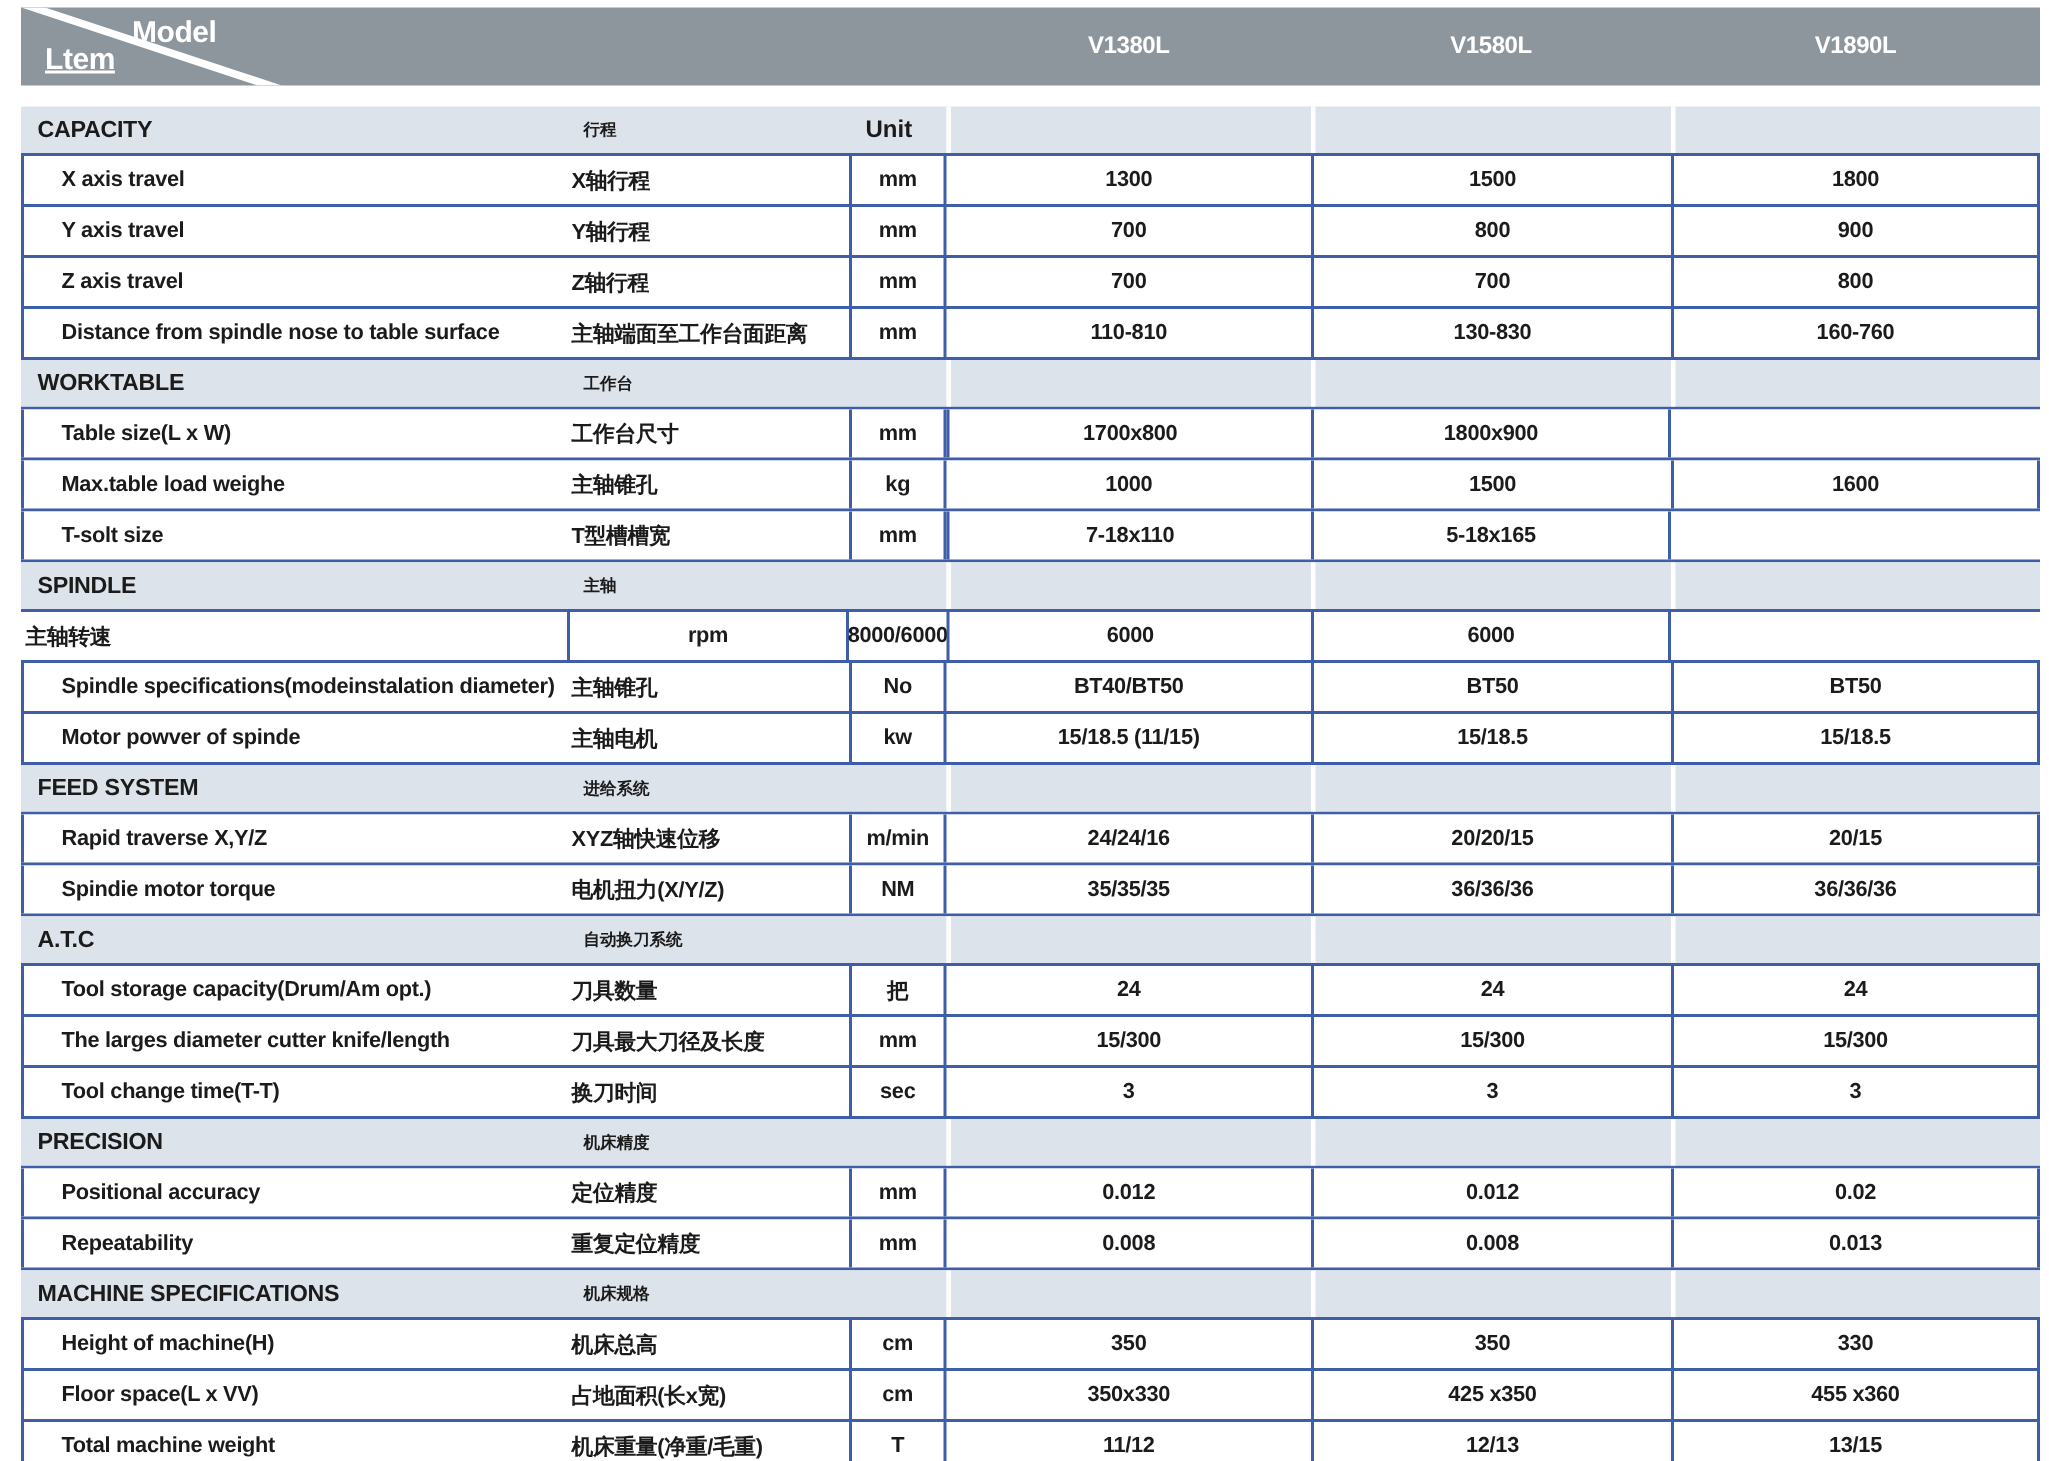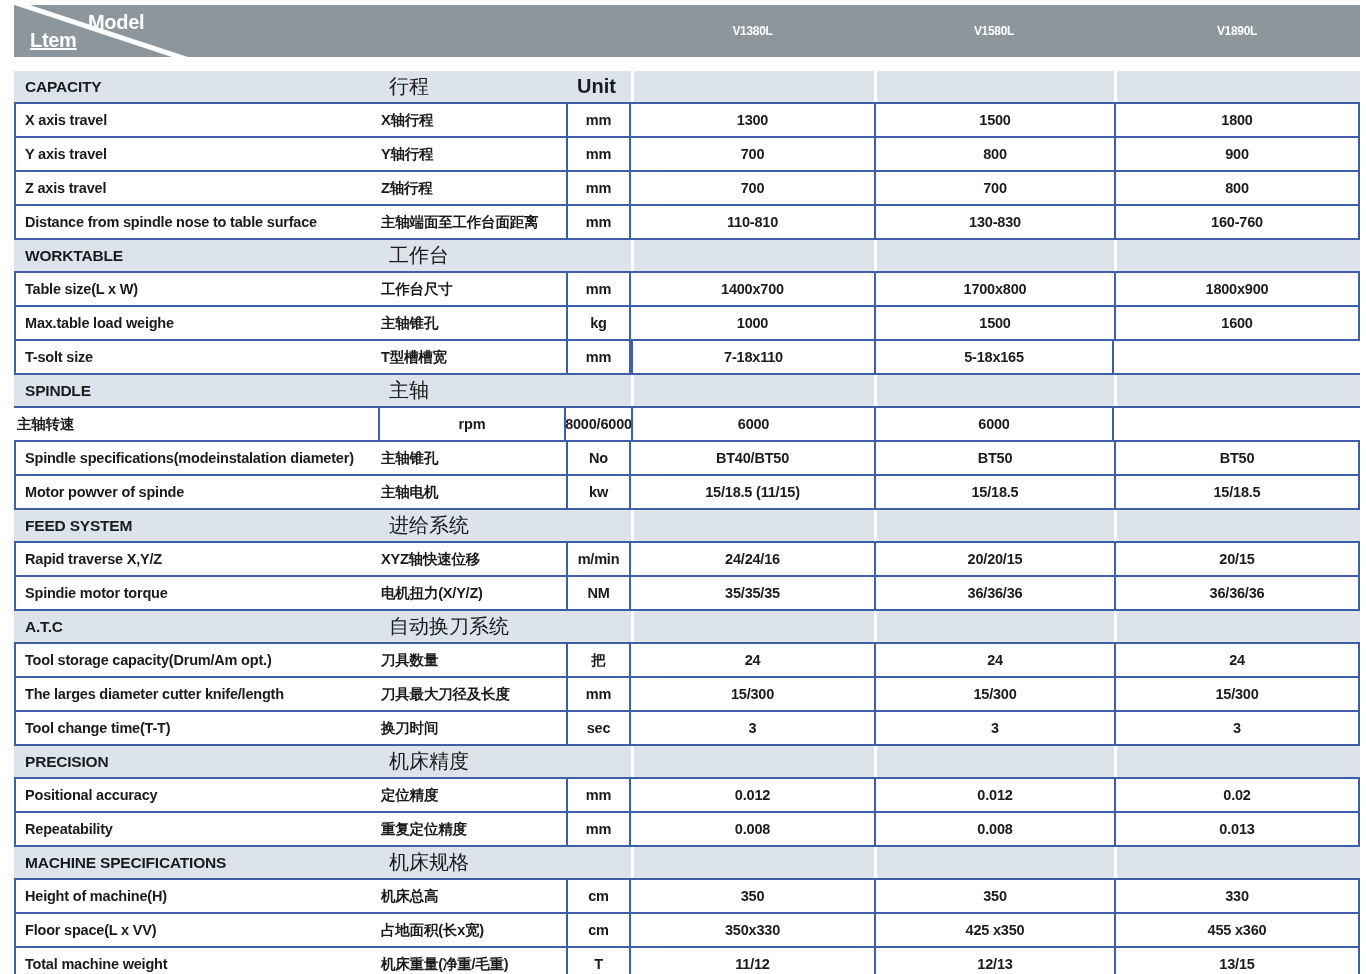--- a/index.html
+++ b/index.html
@@ -33,42 +33,42 @@
   .corner-cell svg{position:absolute;left:0;top:0;}
   .corner-model{
     position:absolute;left:74px;top:6px;
     color:var(--white);font-weight:700;font-size:20px;letter-spacing:-0.3px;
   }
   .corner-item{
     position:absolute;left:16px;top:24px;
     color:var(--white);font-weight:700;font-size:20px;letter-spacing:-0.3px;text-decoration:underline;
   }
   .model-cell{
-    color:var(--white);font-weight:700;font-size:12px;
+    color:var(--white);font-weight:700;font-size:16px;
     text-align:center;letter-spacing:-0.3px;
   }
   
   .section-row{
     height:33px;
     background:var(--white);
     border-bottom:2px solid var(--blue);
   }
   .section-row .cell{height:100%;display:flex;align-items:center;background:var(--section-bg);padding-left:11px;}
   .sec-en{padding-left:9px;font-weight:700;font-size:15.5px;letter-spacing:-0.2px;}
-  .sec-zh{padding-left:3px;font-weight:400;font-size:20px;}
-  .sec-unit{justify-content:flex-start;padding-left:18px;font-weight:700;font-size:20px;}
+  .sec-zh{padding-left:3px;font-weight:700;font-size:11px;}
+  .sec-unit{justify-content:flex-start;padding-left:18px;font-weight:700;font-size:16px;}
   .section-row .val-cell{border-left:3px solid var(--white);}
   
   .data-row{
     height:34px;
     background:var(--white);
     border-bottom:2px solid var(--blue);
   }
   .data-row .cell{height:100%;display:flex;align-items:center;font-weight:700;font-size:14.5px;letter-spacing:-0.2px;}
-  .d-en{padding-left:9px;border-left:2px solid var(--blue);}
+  .d-en{padding-left:25px;border-left:2px solid var(--blue);}
   .d-zh{padding-left:3px;font-size:14.5px;}
   .d-unit{justify-content:center;border-left:2px solid var(--blue);border-right:2px solid var(--blue);font-size:14px;}
   .d-val{justify-content:center;font-size:14px;}
   .d-val2,.d-val3{border-left:2px solid var(--blue);}
   .d-val3{border-right:2px solid var(--blue);}
   .bottom-edge{height:2px;background:var(--blue);}
 </style>
 </head>
 <body>
 
@@ -135,21 +135,20 @@
         <div class="cell sec-zh">工作台</div>
         <div class="cell sec-unit"></div>
         <div class="cell val-cell"></div>
         <div class="cell val-cell"></div>
         <div class="cell val-cell"></div>
       </div>
       <div class="grid-row data-row">
         <div class="cell d-en">Table size(L x W)</div>
         <div class="cell d-zh">工作台尺寸</div>
         <div class="cell d-unit">mm</div>
-        <div class="cell d-val d-val1">1400x700</div>
         <div class="cell d-val d-val2">1700x800</div>
         <div class="cell d-val d-val3">1800x900</div>
       </div>
       <div class="grid-row data-row">
         <div class="cell d-en">Max.table load weighe</div>
         <div class="cell d-zh">主轴锥孔</div>
         <div class="cell d-unit">kg</div>
         <div class="cell d-val d-val1">1000</div>
         <div class="cell d-val d-val2">1500</div>
         <div class="cell d-val d-val3">1600</div>

